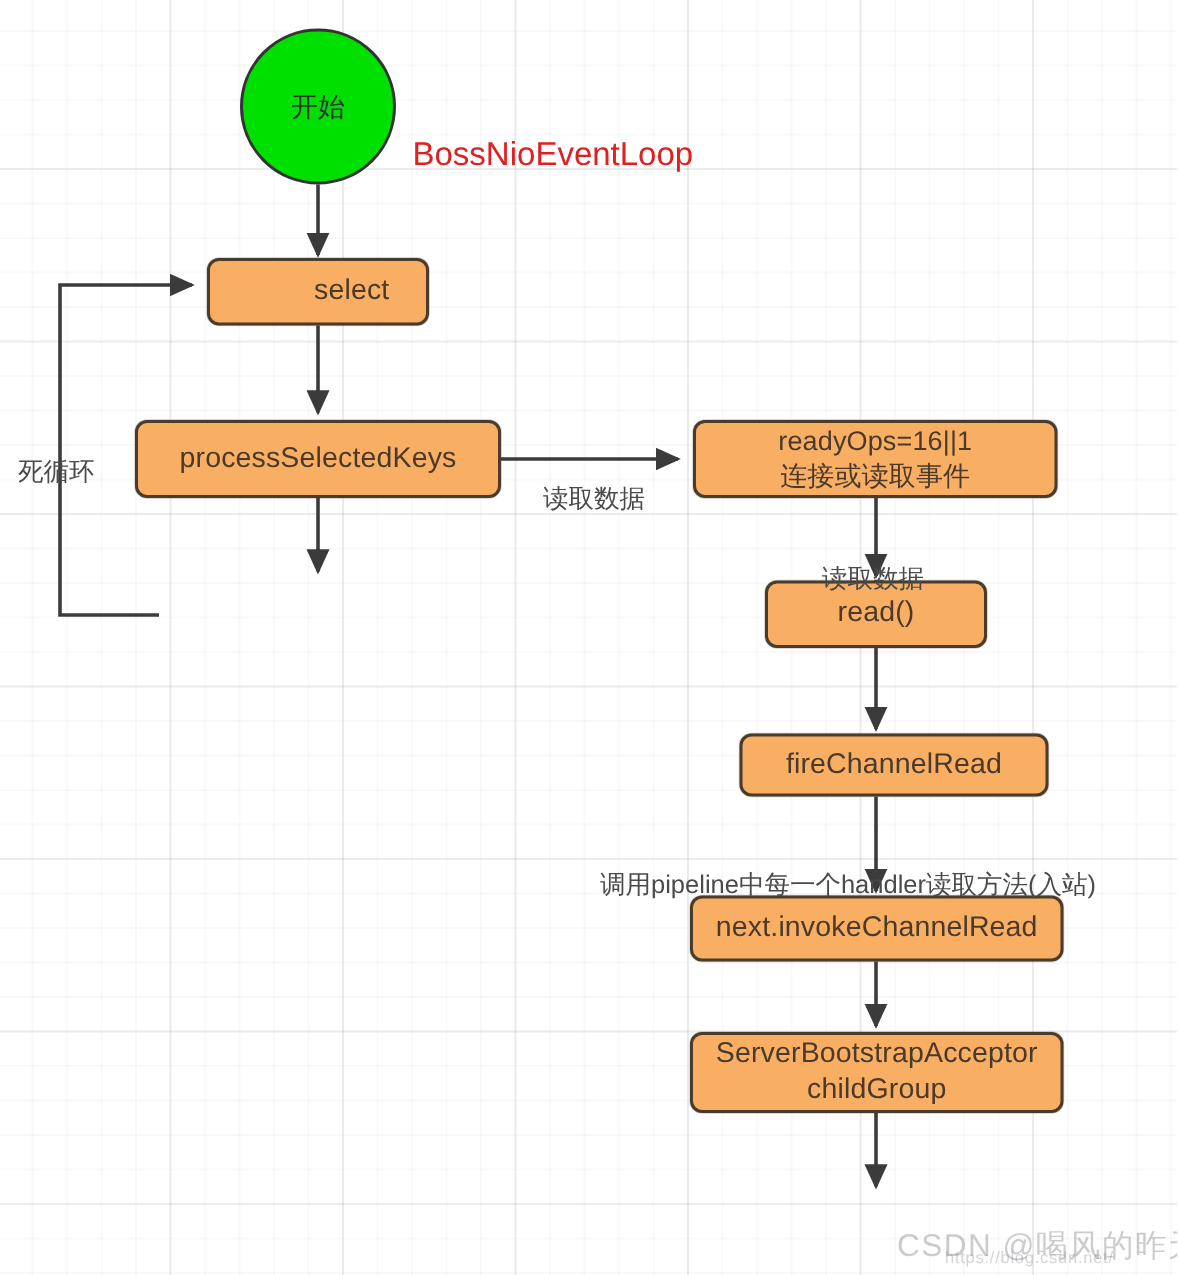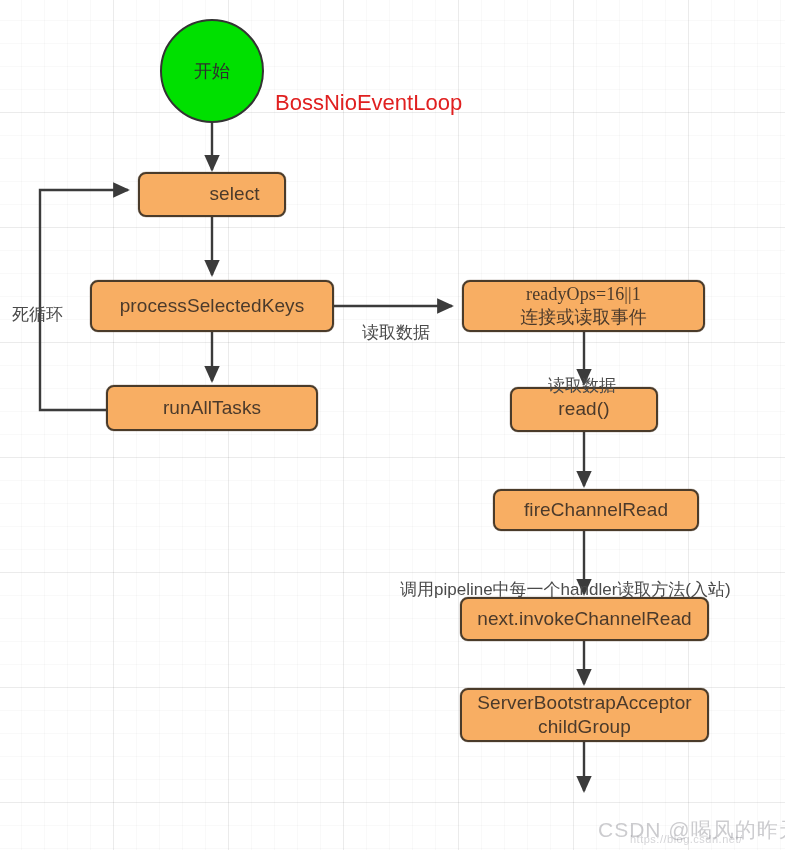--- a/index.html
+++ b/index.html
@@ -143,25 +143,22 @@
   <div class="title-label" style="left:275px; top:90px;">BossNioEventLoop</div>
 
   <div class="node" style="left:138px; top:172px; width:148px; height:45px;padding-left:45px;">
     <span class="node-text">select</span>
   </div>
 
   <div class="node" style="left:90px; top:280px; width:244px; height:52px;">
     <span class="node-text">processSelectedKeys</span>
   </div>
 
-  <div class="node" style="left:106px; top:385px; width:212px; height:46px;">
-    <span class="node-text">runAllTasks</span>
-  </div>
 
-  <div class="node" style="left:462px; top:280px; width:243px; height:52px; font-size:18px;font-family:Liberation Serif, serif;">
+  <div class="node" style="left:462px; top:280px; width:243px; height:52px; font-size:18px;">
     <span class="node-text">readyOps=16||1
 连接或读取事件</span>
   </div>
 
   <div class="node" style="left:510px; top:387px; width:148px; height:45px;">
     <span class="node-text">read()</span>
   </div>
 
   <div class="node" style="left:493px; top:489px; width:206px; height:42px;">
     <span class="node-text">fireChannelRead</span>

